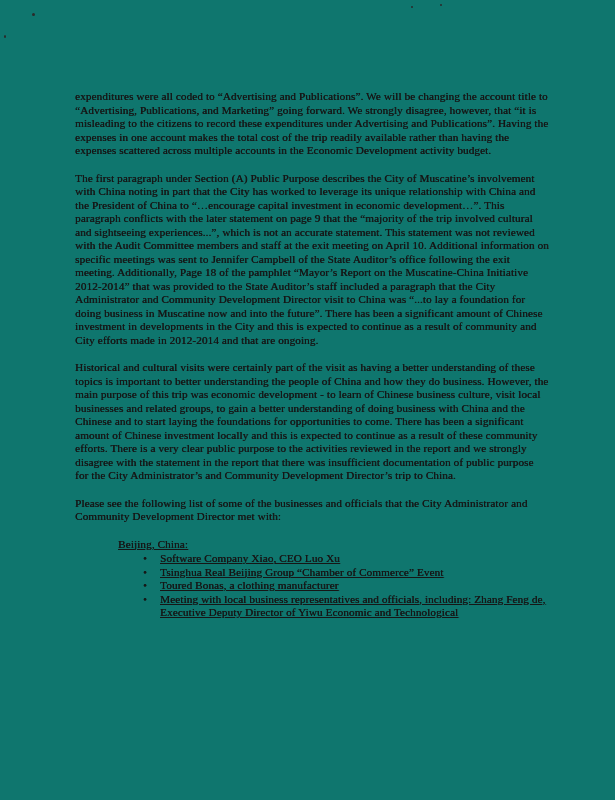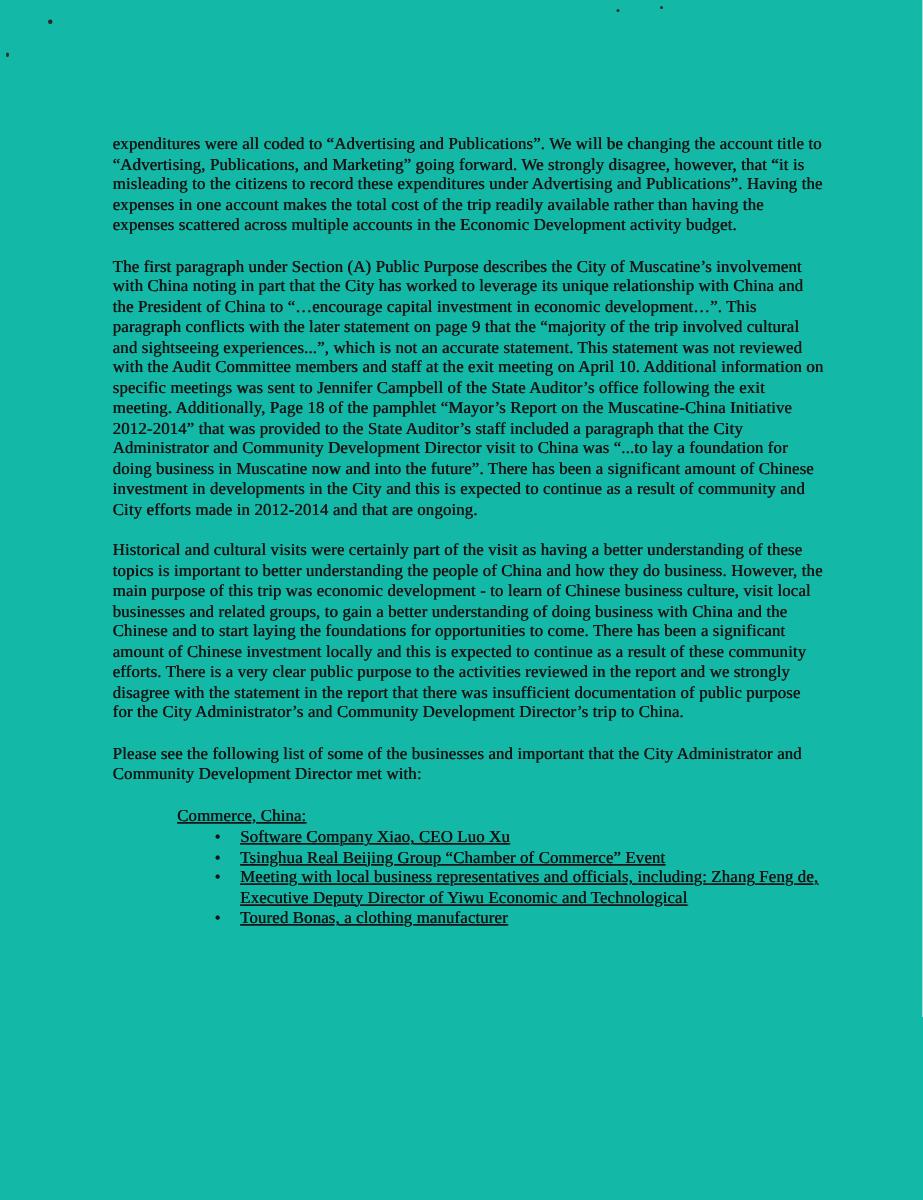--- a/index.html
+++ b/index.html
@@ -4,21 +4,21 @@
 <style>
   html, body {
     margin: 0;
     padding: 0;
     background: #ffffff;
   }
   .page {
     position: relative;
     width: 615px;
     height: 800px;
-    background: #14b8a6;
+    background: #0f766e;
     overflow: hidden;
     font-family: "Liberation Serif", "DejaVu Serif", serif;
     color: #161616;
   }
   .content {
     position: absolute;
     left: 75px;
     top: 90px;
     width: 474px;
     font-size: 11.2px;
@@ -76,31 +76,31 @@
   <span class="speck s4"></span>
 
   <main class="content">
 
     <p>expenditures were all coded to “Advertising and Publications”. We will be changing the account title to “Advertising, Publications, and Marketing” going forward. We strongly disagree, however, that “it is misleading to the citizens to record these expenditures under Advertising and Publications”. Having the expenses in one account makes the total cost of the trip readily available rather than having the expenses scattered across multiple accounts in the Economic Development activity budget.</p>
 
     <p>The first paragraph under Section (A) Public Purpose describes the City of Muscatine’s involvement with China noting in part that the City has worked to leverage its unique relationship with China and the President of China to “…encourage capital investment in economic development…”. This paragraph conflicts with the later statement on page 9 that the “majority of the trip involved cultural and sightseeing experiences...”, which is not an accurate statement. This statement was not reviewed with the Audit Committee members and staff at the exit meeting on April 10. Additional information on specific meetings was sent to Jennifer Campbell of the State Auditor’s office following the exit meeting.  Additionally, Page 18 of the pamphlet “Mayor’s Report on the Muscatine-China Initiative 2012-2014” that was provided to the State Auditor’s staff included a paragraph that the City Administrator and Community Development Director visit to China was “...to lay a foundation for doing business in Muscatine now and into the future”. There has been a significant amount of Chinese investment in developments in the City and this is expected to continue as a result of community and City efforts made in 2012-2014 and that are ongoing.</p>
 
     <p>Historical and cultural visits were certainly part of the visit as having a better understanding of these topics is important to better understanding the people of China and how they do business. However, the main purpose of this trip was economic development - to learn of Chinese business culture, visit local businesses and related groups, to gain a better understanding of doing business with China and the Chinese and to start laying the foundations for opportunities to come.  There has been a significant amount of Chinese investment locally and this is expected to continue as a result of these community efforts.  There is a very clear public purpose to the activities reviewed in the report and we strongly disagree with the statement in the report that there was insufficient documentation of public purpose for the City Administrator’s and Community Development Director’s trip to China.</p>
 
-    <p>Please see the following list of some of the businesses and important that the City Administrator and Community Development Director met with:</p>
+    <p>Please see the following list of some of the businesses and officials that the City Administrator and Community Development Director met with:</p>
 
     <section class="city-section">
-      <div class="city-heading">Commerce, China:</div>
+      <div class="city-heading">Beijing, China:</div>
       <ul>
         <li>Software Company Xiao, CEO Luo Xu</li>
         <li>Tsinghua Real Beijing Group “Chamber of Commerce” Event</li>
       </ul>
     </section>
 
     <section class="city-section">
       <ul>
+        <li>Toured Bonas, a clothing manufacturer</li>
         <li>Meeting with local business representatives and officials, including:  Zhang Feng de, Executive Deputy Director of Yiwu Economic and Technological</li>
-        <li>Toured Bonas, a clothing manufacturer</li>
       </ul>
     </section>
 
   </main>
 </div>
 
 </body></html>

